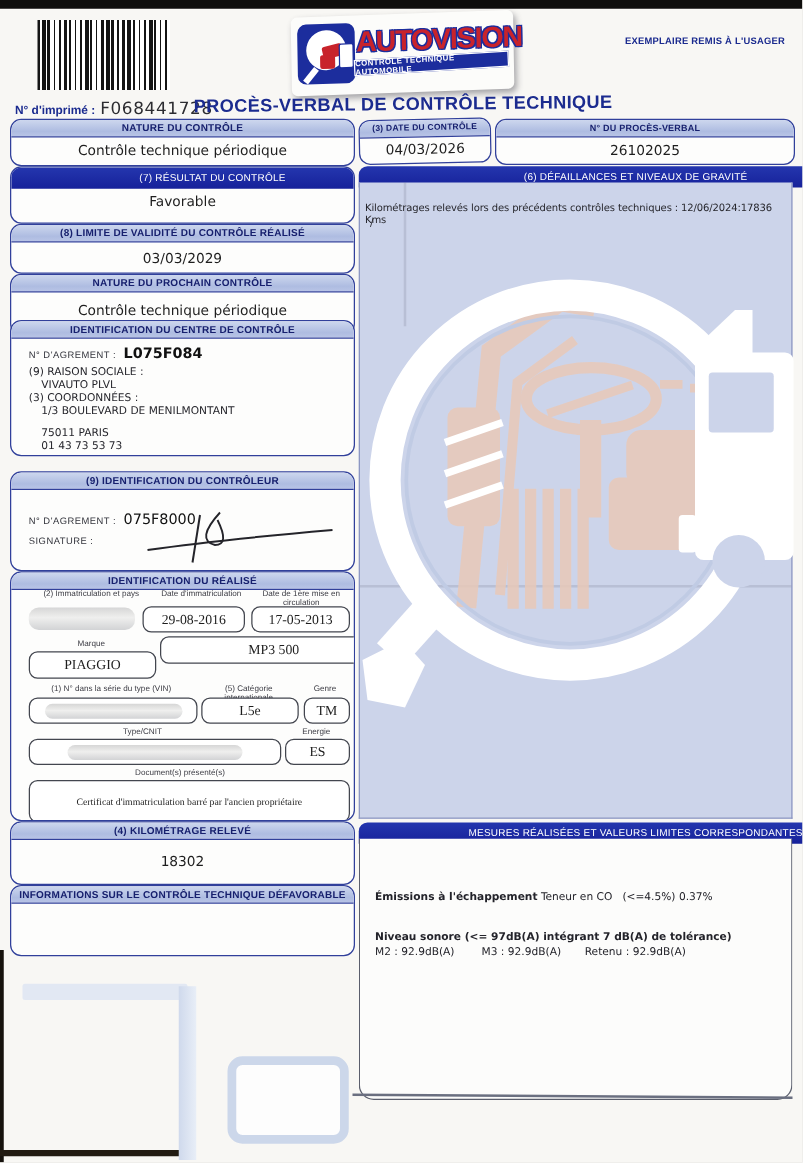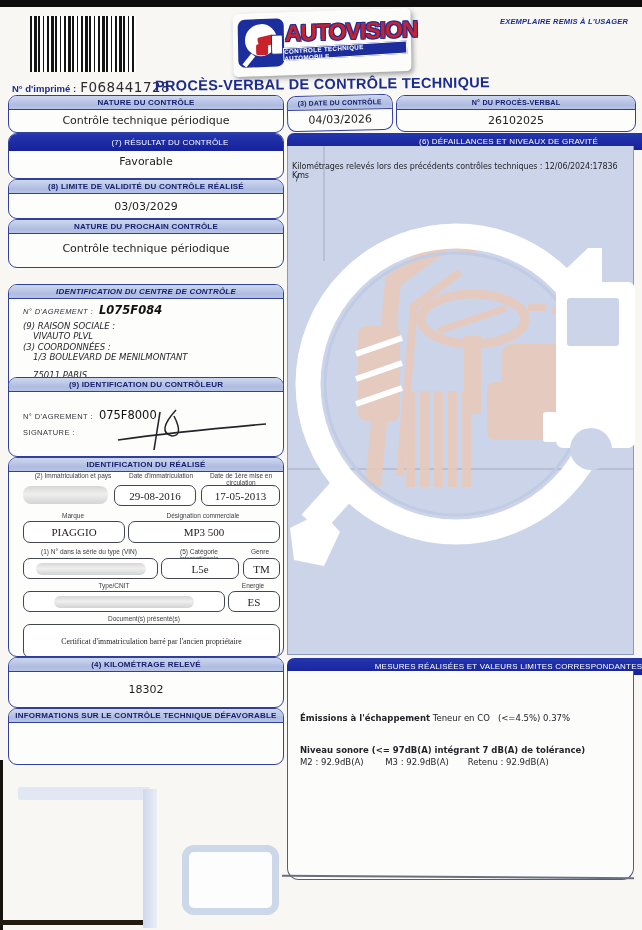--- a/index.html
+++ b/index.html
@@ -34,21 +34,21 @@
   #logo .carblob1{position:absolute;left:13px;top:12px;width:16px;height:10px;background:#c8232b;border-radius:2px;transform:rotate(-12deg);}
   #logo .carblob2{position:absolute;left:11px;top:20px;width:12px;height:11px;background:#c8232b;border-radius:2px;}
   #logo .lhandle{position:absolute;left:8px;top:34px;width:5px;height:14px;background:#fff;transform:rotate(40deg);}
   #logo .ltruck{position:absolute;left:33px;top:16px;width:10px;height:18px;background:#fff;border:1.5px solid #1c2d9d;border-radius:2px;}
   #logo .wordmark{position:absolute;left:52px;top:8px;width:122px;font-size:23px;font-weight:bold;
         font-family:"Liberation Sans",sans-serif;font-stretch:condensed;color:#c8232b;letter-spacing:-1px;
         text-shadow:-1px -1px 0 #1c2d9d,1px -1px 0 #1c2d9d,-1px 1px 0 #1c2d9d,1px 1px 0 #1c2d9d;}
   #logo .banner{position:absolute;left:50px;top:34px;width:122px;height:11px;background:#1c2d9d;border:1px solid #fff;
         color:#fff;font-size:6.3px;font-weight:bold;display:flex;align-items:center;justify-content:center;
         transform:rotate(-1.5deg);letter-spacing:.3px;}
-  #copylabel{left:500px;top:17px;width:138px;font-size:7.5px;font-weight:bold;color:#1b2b8f;letter-spacing:.2px;font-style:italic;}
+  #copylabel{left:500px;top:28px;width:138px;font-size:7.5px;font-weight:bold;color:#1b2b8f;letter-spacing:.2px;}
   #nprint{left:12px;top:79px;display:flex;align-items:baseline;gap:4px;}
   #nprint .l{font-size:9.5px;font-weight:bold;color:#1b2b8f;}
   #nprint .v{font-size:13.5px;color:#2c2c30;font-family:"DejaVu Sans",sans-serif;letter-spacing:.5px;}
   #doctitle{left:150px;top:76px;width:345px;text-align:center;font-size:14.5px;font-weight:bold;
             color:#1b2b8f;letter-spacing:.3px;transform:rotate(-.6deg);}
   
   #defaillances-body{position:absolute;left:287px;top:146px;width:347px;height:509px;background:#ccd4ea;
       border-left:1px solid #8d97c2;border-right:1px solid #8d97c2;border-bottom:1px solid #8d97c2;box-sizing:border-box;}
   .crease-h{position:absolute;left:0;width:100%;height:2px;background:rgba(95,98,120,.18);}
   .crease-v{position:absolute;top:0;width:2px;background:rgba(95,98,120,.18);}
@@ -99,21 +99,21 @@
   <div class="fbox" style="left:8px;top:179px;width:274px;height:38px;">
     <div class="hdr-light">(8) LIMITE DE VALIDITÉ DU CONTRÔLE RÉALISÉ</div>
     <div class="val" style="padding-top:6px;">03/03/2029</div>
   </div>
 
   <div class="fbox" style="left:8px;top:219px;width:274px;height:47px;">
     <div class="hdr-light">NATURE DU PROCHAIN CONTRÔLE</div>
     <div class="val" style="padding-top:8px;">Contrôle technique périodique</div>
   </div>
 
-  <div class="fbox" style="left:8px;top:284px;width:274px;height:107px;font-style:italic;">
+  <div class="fbox" style="left:8px;top:256px;width:274px;height:107px;">
     <div class="hdr-light">IDENTIFICATION DU CENTRE DE CONTRÔLE</div>
     <div class="abs" style="left:14px;top:18px;display:flex;align-items:baseline;gap:6px;">
       <span class="flabel">N° D'AGREMENT :</span>
       <span class="fvalue">L075F084</span>
     </div>
     <div class="abs addr" style="left:14px;top:36px;">(9) RAISON SOCIALE :</div>
     <div class="abs addr" style="left:24px;top:46px;">VIVAUTO PLVL</div>
     <div class="abs addr" style="left:14px;top:57px;">(3) COORDONNÉES :</div>
     <div class="abs addr" style="left:24px;top:67px;">1/3 BOULEVARD DE MENILMONTANT</div>
     <div class="abs addr" style="left:24px;top:85px;">75011 PARIS</div>
@@ -140,21 +140,21 @@
     <div class="abs small-lbl" style="left:14px;top:14px;width:100px;">(2) Immatriculation et pays</div>
     <div class="abs small-lbl" style="left:112px;top:14px;width:80px;">Date d'immatriculation</div>
     <div class="abs small-lbl" style="left:198px;top:14px;width:68px;">Date de 1ère mise en circulation</div>
     <div class="abs redact" style="left:14px;top:28px;width:85px;height:18px;"></div>
     <div class="vbox" style="left:105px;top:27px;width:80px;height:19px;">29-08-2016</div>
     <div class="vbox" style="left:192px;top:27px;width:77px;height:19px;">17-05-2013</div>
 
     <div class="abs small-lbl" style="left:14px;top:54px;width:100px;">Marque</div>
     <div class="abs small-lbl" style="left:119px;top:54px;width:150px;">Désignation commerciale</div>
     <div class="vbox" style="left:14px;top:63px;width:100px;height:20px;">PIAGGIO</div>
-    <div class="vbox" style="left:119px;top:63px;width:150px;height:20px;">MP3 500</div>
+    <div class="vbox" style="left:119px;top:51px;width:150px;height:20px;padding-left:15px;">MP3 500</div>
 
     <div class="abs small-lbl" style="left:10px;top:90px;width:140px;">(1) N° dans la série du type (VIN)</div>
     <div class="abs small-lbl" style="left:152px;top:90px;width:76px;">(5) Catégorie internationale</div>
     <div class="abs small-lbl" style="left:232px;top:90px;width:38px;">Genre</div>
     <div class="vbox" style="left:14px;top:100px;width:133px;height:19px;">
         <div class="redact" style="width:110px;height:12px;"></div>
       </div>
     <div class="vbox" style="left:152px;top:100px;width:76px;height:19px;">L5e</div>
     <div class="vbox" style="left:234px;top:100px;width:35px;height:19px;">TM</div>
 

